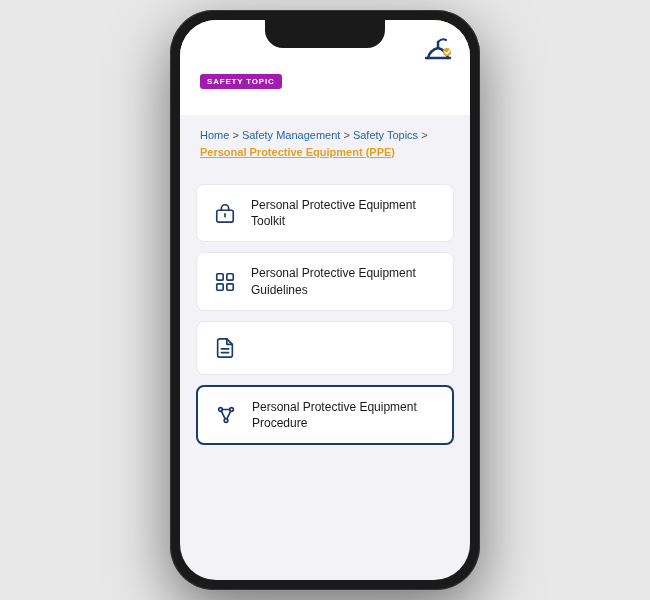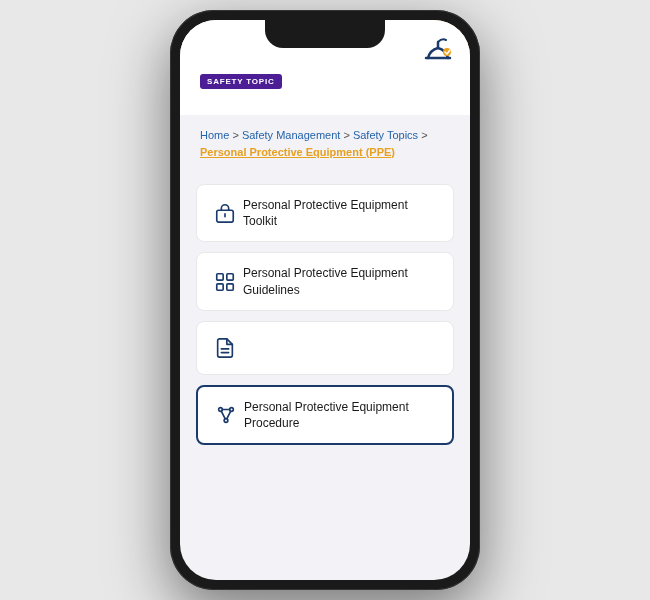--- a/index.html
+++ b/index.html
@@ -92,21 +92,21 @@
 
     
     .header-section {
       background: #ffffff;
       padding: 50px 20px 18px 20px;
       position: relative;
     }
 
     .safety-badge {
       display: inline-block;
-      background: #4c1d95;
+      background: #a21caf;
       color: #ffffff;
       font-size: 8px;
       font-weight: 700;
       letter-spacing: 0.8px;
       padding: 3px 7px;
       border-radius: 3px;
       margin-bottom: 8px;
       text-transform: uppercase;
     }
 
@@ -158,21 +158,21 @@
       margin-bottom: 14px;
     }
 
     .doc-card {
       background: #ffffff;
       border-radius: 8px;
       padding: 12px 14px;
       margin-bottom: 10px;
       display: flex;
       align-items: center;
-      gap: 4px;
+      gap: 12px;
       border: 1px solid #e8e8e8;
     }
 
     .doc-card.highlighted {
       border: 2px solid #1a3a6b;
     }
 
     .doc-icon {
       width: 28px;
       height: 28px;

